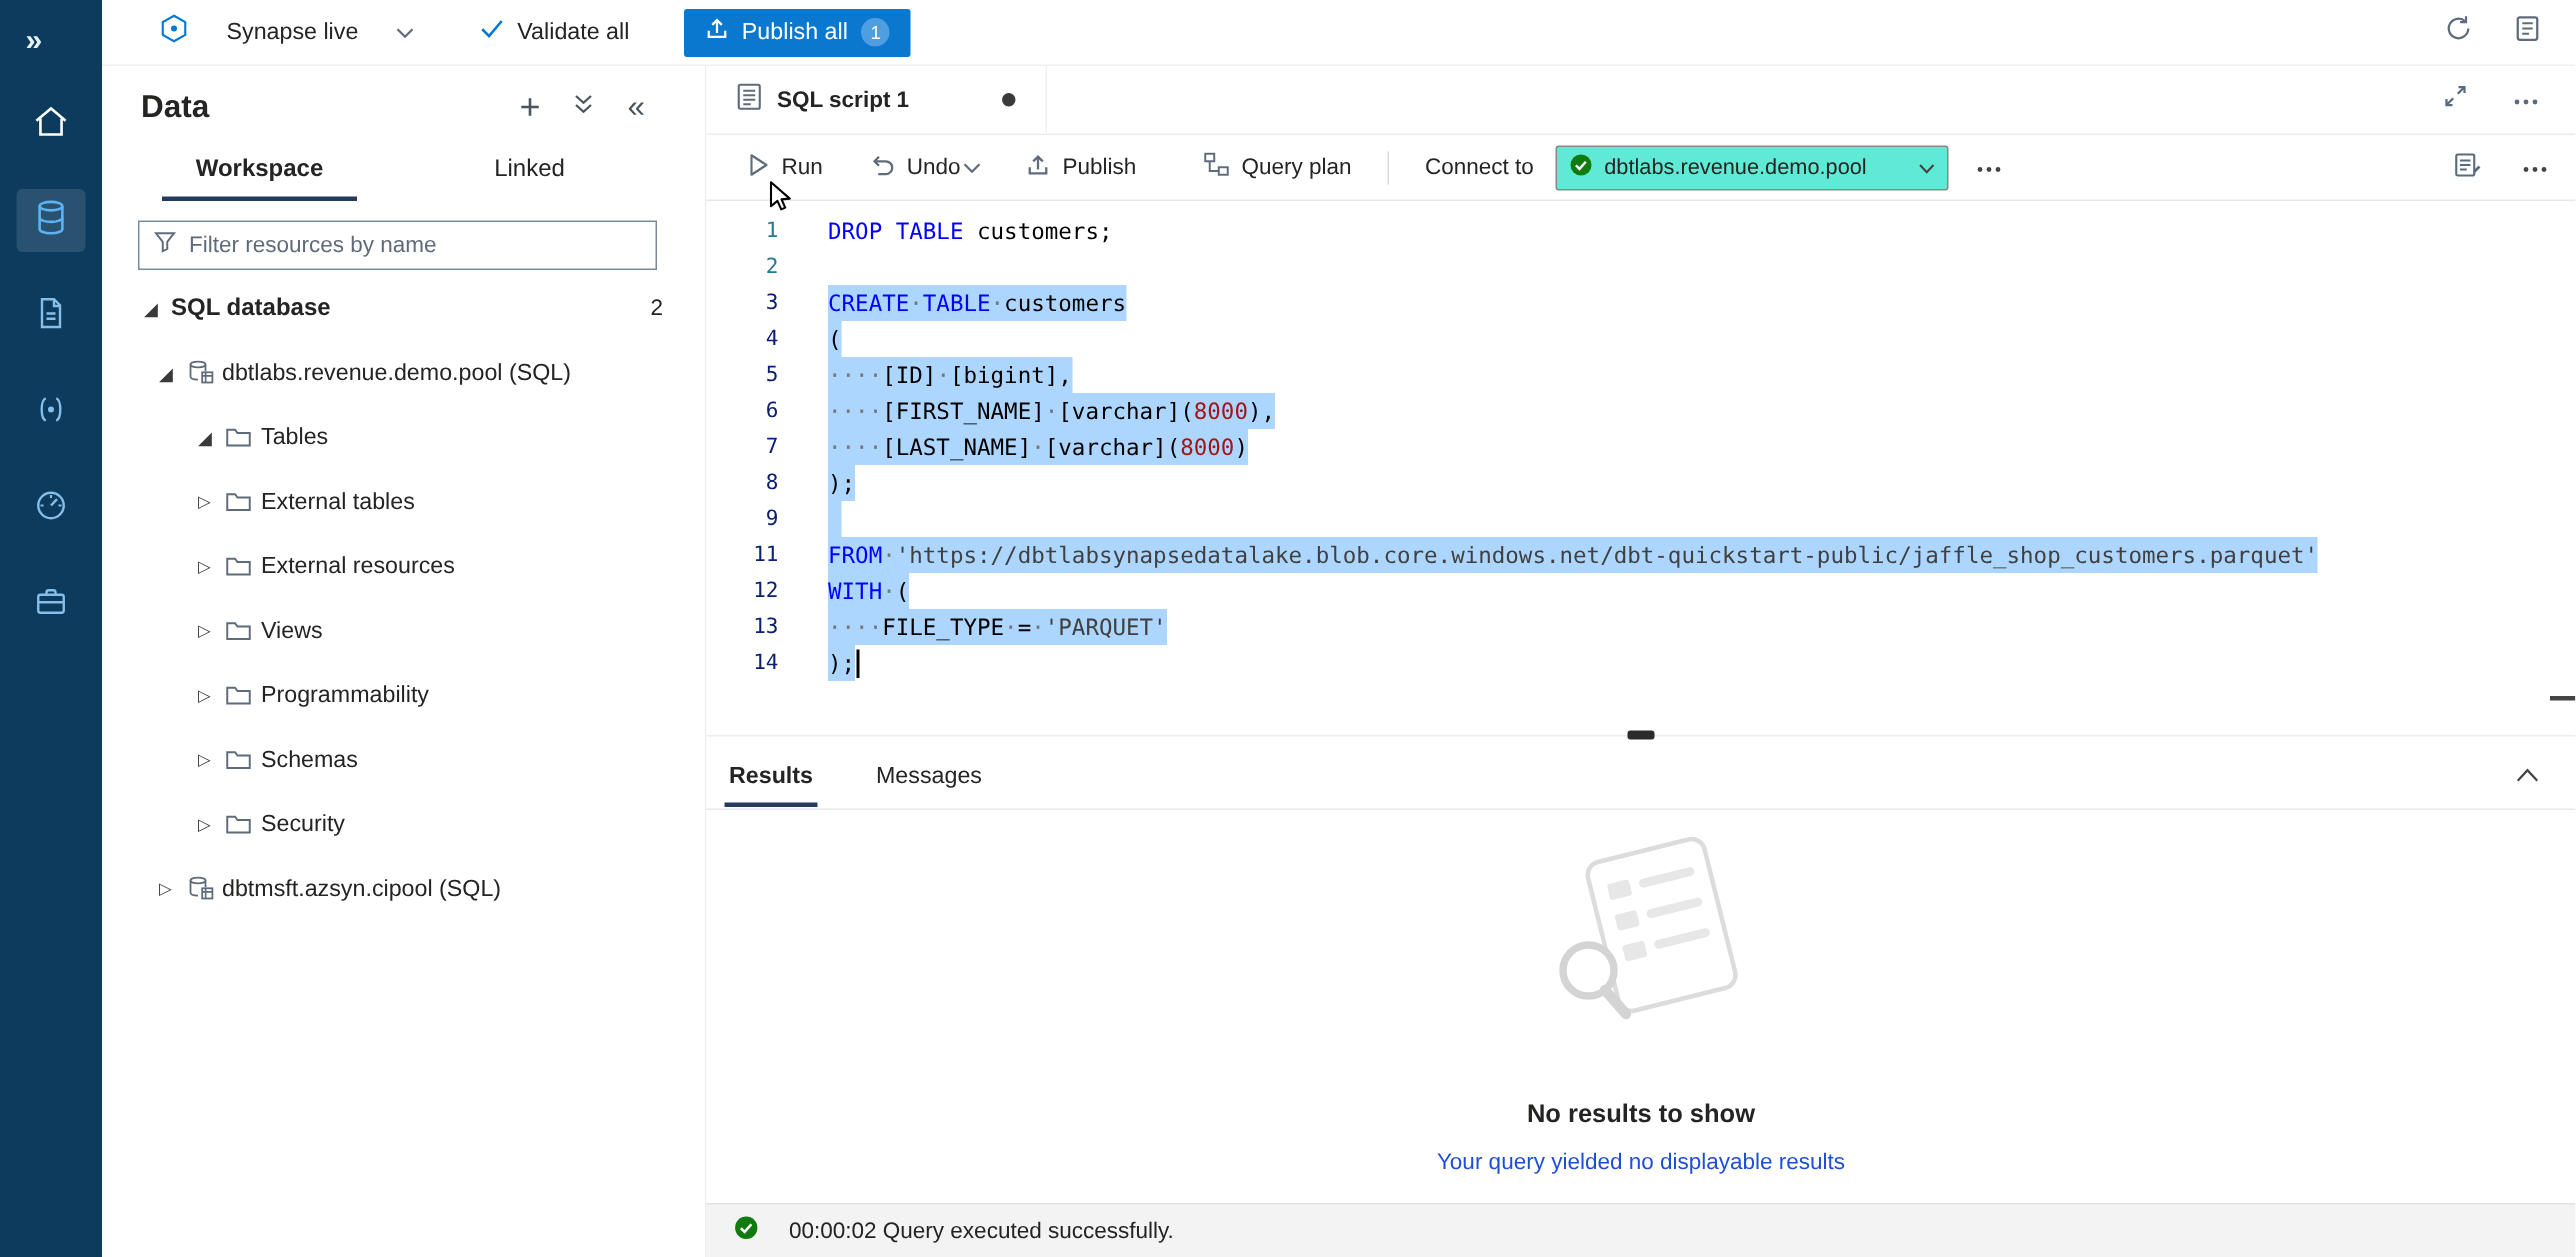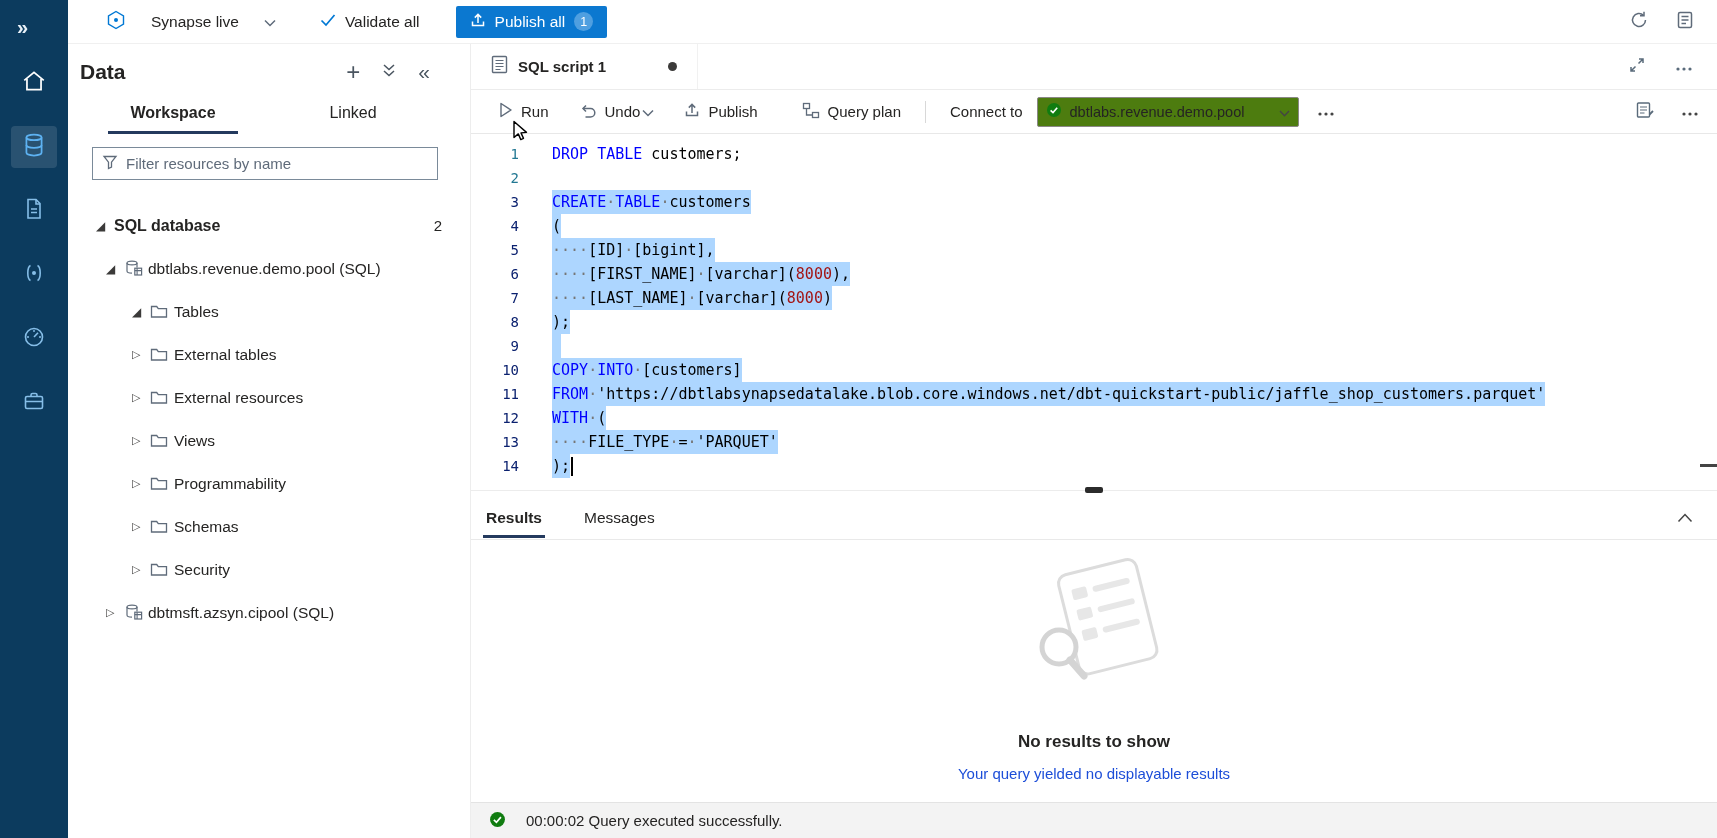--- a/index.html
+++ b/index.html
@@ -23,29 +23,29 @@
   .publish-all{display:flex;align-items:center;gap:9px;height:32px;padding:0 14px;border:none;border-radius:2px;background:#0b78d0;color:#fff;font-size:15.5px;font-family:inherit;cursor:pointer}
   .badge{width:19px;height:19px;border-radius:50%;background:#4f9fe0;color:#fff;font-size:12.5px;display:flex;align-items:center;justify-content:center}
   .topbar-right{margin-left:auto;display:flex;align-items:center;gap:26px;padding-right:22px}
   .icon-btn{cursor:pointer;display:flex;align-items:center}
 
   
   .content{display:flex;height:794px}
 
   
   .data-panel{width:402px;flex:none;background:#fff;display:flex;flex-direction:column}
-  .dp-header{display:flex;align-items:center;padding:16px 40px 4px 12px}
+  .dp-header{display:flex;align-items:center;padding:16px 40px 4px 26px}
   .dp-title{font-size:21px;font-weight:700}
   .dp-header-icons{margin-left:auto;display:flex;align-items:center;gap:22px;color:#4a5560}
   .plus-glyph{font-size:24px;font-weight:300;line-height:20px;cursor:pointer}
   .chev-left-glyph{font-size:21px;cursor:pointer}
   .dp-tabs{display:flex;padding-left:40px;margin-top:6px}
   .dp-tab{width:130px;text-align:center;font-size:16px;padding:10px 0 9px;cursor:pointer;color:#252423;border-bottom:3px solid transparent;margin-right:50px}
   .dp-tab.active{font-weight:700;border-bottom-color:#243a5e}
-  .filter-box{margin:13px 32px 20px 24px;height:33px;border:1px solid #7a8a99;display:flex;align-items:center;padding:0 9px;gap:8px}
+  .filter-box{margin:13px 32px 0 24px;height:33px;border:1px solid #7a8a99;display:flex;align-items:center;padding:0 9px;gap:8px}
   .filter-input{border:none;outline:none;flex:1;font-size:15px;font-family:inherit;color:#252423;background:transparent}
   .filter-input::placeholder{color:#5f6b7a}
   .tree{margin-top:4px}
   .tree-row{height:43px;display:flex;align-items:center;font-size:15.5px;cursor:pointer}
   .tree-row.bold .tree-label{font-weight:700;font-size:16px}
   .tree-row.lvl0{padding-left:28px}
   .tree-row.lvl1{padding-left:38px}
   .tree-row.lvl2{padding-left:64px}
   .twisty{width:18px;flex:none;color:#3b3a39;font-size:11px;text-align:left}
   .twisty.expanded{font-size:12px}
@@ -61,36 +61,36 @@
   .dirty-dot{width:9px;height:9px;border-radius:50%;background:#3b3a39;margin-left:52px}
   .tabstrip-right{margin-left:auto;display:flex;align-items:center;gap:30px;padding-right:24px}
 
   
   .toolbar{height:44px;flex:none;display:flex;align-items:center;background:#fff;border-bottom:1px solid #e8e8e8;padding-left:26px;font-size:15px}
   .tool-item{display:flex;align-items:center;gap:8px;cursor:pointer}
   .mr30{margin-right:30px}.mr28{margin-right:44px}.mr24{margin-right:24px}
   .chev-small{display:flex;align-items:center;margin-left:2px;margin-right:30px;cursor:pointer}
   .vsep{width:1px;height:22px;background:#d8d8d8;margin-right:24px}
   .connect-label{color:#252423;margin-right:14px;white-space:nowrap}
-  .pool-select{display:flex;align-items:center;gap:8px;width:262px;height:30px;border:1px solid #8a8886;border-radius:2px;background:#4d7c0f;padding:0 8px;cursor:pointer;margin-right:18px}
+  .pool-select{display:flex;align-items:center;gap:8px;width:262px;height:30px;border:1px solid #8a8886;border-radius:2px;background:#5eead4;padding:0 8px;cursor:pointer;margin-right:18px}
   .pool-select-label{flex:1;font-size:14.5px;white-space:nowrap;overflow:hidden;text-overflow:ellipsis}
   .toolbar-right{margin-left:auto;display:flex;align-items:center;gap:26px;padding-right:18px}
   .ellipsis-btn{display:flex;align-items:center;cursor:pointer}
 
   
   .editor{height:356px;flex:none;position:relative;background:#fff;font-family:"DejaVu Sans Mono",monospace;font-size:15px;padding-top:8px;overflow:hidden;cursor:text}
   .code-line{display:flex;height:24px;line-height:24px}
   .gutter{width:48px;flex:none;text-align:right;color:#237893;font-size:14px}
   .gutter.gsel{color:#0b216f}
   .line-body{margin-left:33px;white-space:pre}
   .sel{display:inline-block;height:24px;background:#add6ff}
   .sel-empty{width:9px}
   .tk-kw{color:#0000ff}
   .tk-id{color:#000000}
-  .tk-str{color:#000000}
+  .tk-str{color:#404040}
   .tk-num{color:#a31515}
   .tk-ws{color:#767676}
   .caret{display:inline-block;width:2px;height:19px;background:#000;vertical-align:middle;margin-left:1px}
   .ruler-mark{position:absolute;right:0;width:17px;height:3px;background:#444;top:330px}
 
   
   .splitter{height:6px;flex:none;position:relative;border-top:1px solid #ececec;background:#fff;cursor:row-resize}
   .splitter .handle{position:absolute;left:50%;top:-4px;transform:translateX(-50%);width:18px;height:6px;border-radius:2px;background:#2b2b2b}
 
   
@@ -507,24 +507,20 @@
               </div>
               <div class="code-line">
                 <span class="gutter gsel">8</span>
                 <span class="line-body"><span class="sel"><span class="tk-id">);</span></span></span>
               </div>
               <div class="code-line">
                 <span class="gutter gsel">9</span>
                 <span class="line-body"><span class="sel sel-empty"></span></span>
               </div>
               <div class="code-line">
-                <span class="gutter gsel">10</span>
-                <span class="line-body"><span class="sel"><span class="tk-kw">COPY</span><span class="tk-ws">·</span><span class="tk-kw">INTO</span><span class="tk-ws">·</span><span class="tk-id">[customers]</span></span></span>
-              </div>
-              <div class="code-line">
                 <span class="gutter gsel">11</span>
                 <span class="line-body"><span class="sel"><span class="tk-kw">FROM</span><span class="tk-ws">·</span><span class="tk-str">'https://dbtlabsynapsedatalake.blob.core.windows.net/dbt-quickstart-public/jaffle_shop_customers.parquet'</span></span></span>
               </div>
               <div class="code-line">
                 <span class="gutter gsel">12</span>
                 <span class="line-body"><span class="sel"><span class="tk-kw">WITH</span><span class="tk-ws">·</span><span class="tk-id">(</span></span></span>
               </div>
               <div class="code-line">
                 <span class="gutter gsel">13</span>
                 <span class="line-body"><span class="sel"><span class="tk-ws">····</span><span class="tk-id">FILE_TYPE</span><span class="tk-ws">·</span><span class="tk-id">=</span><span class="tk-ws">·</span><span class="tk-str">'PARQUET'</span></span></span>

